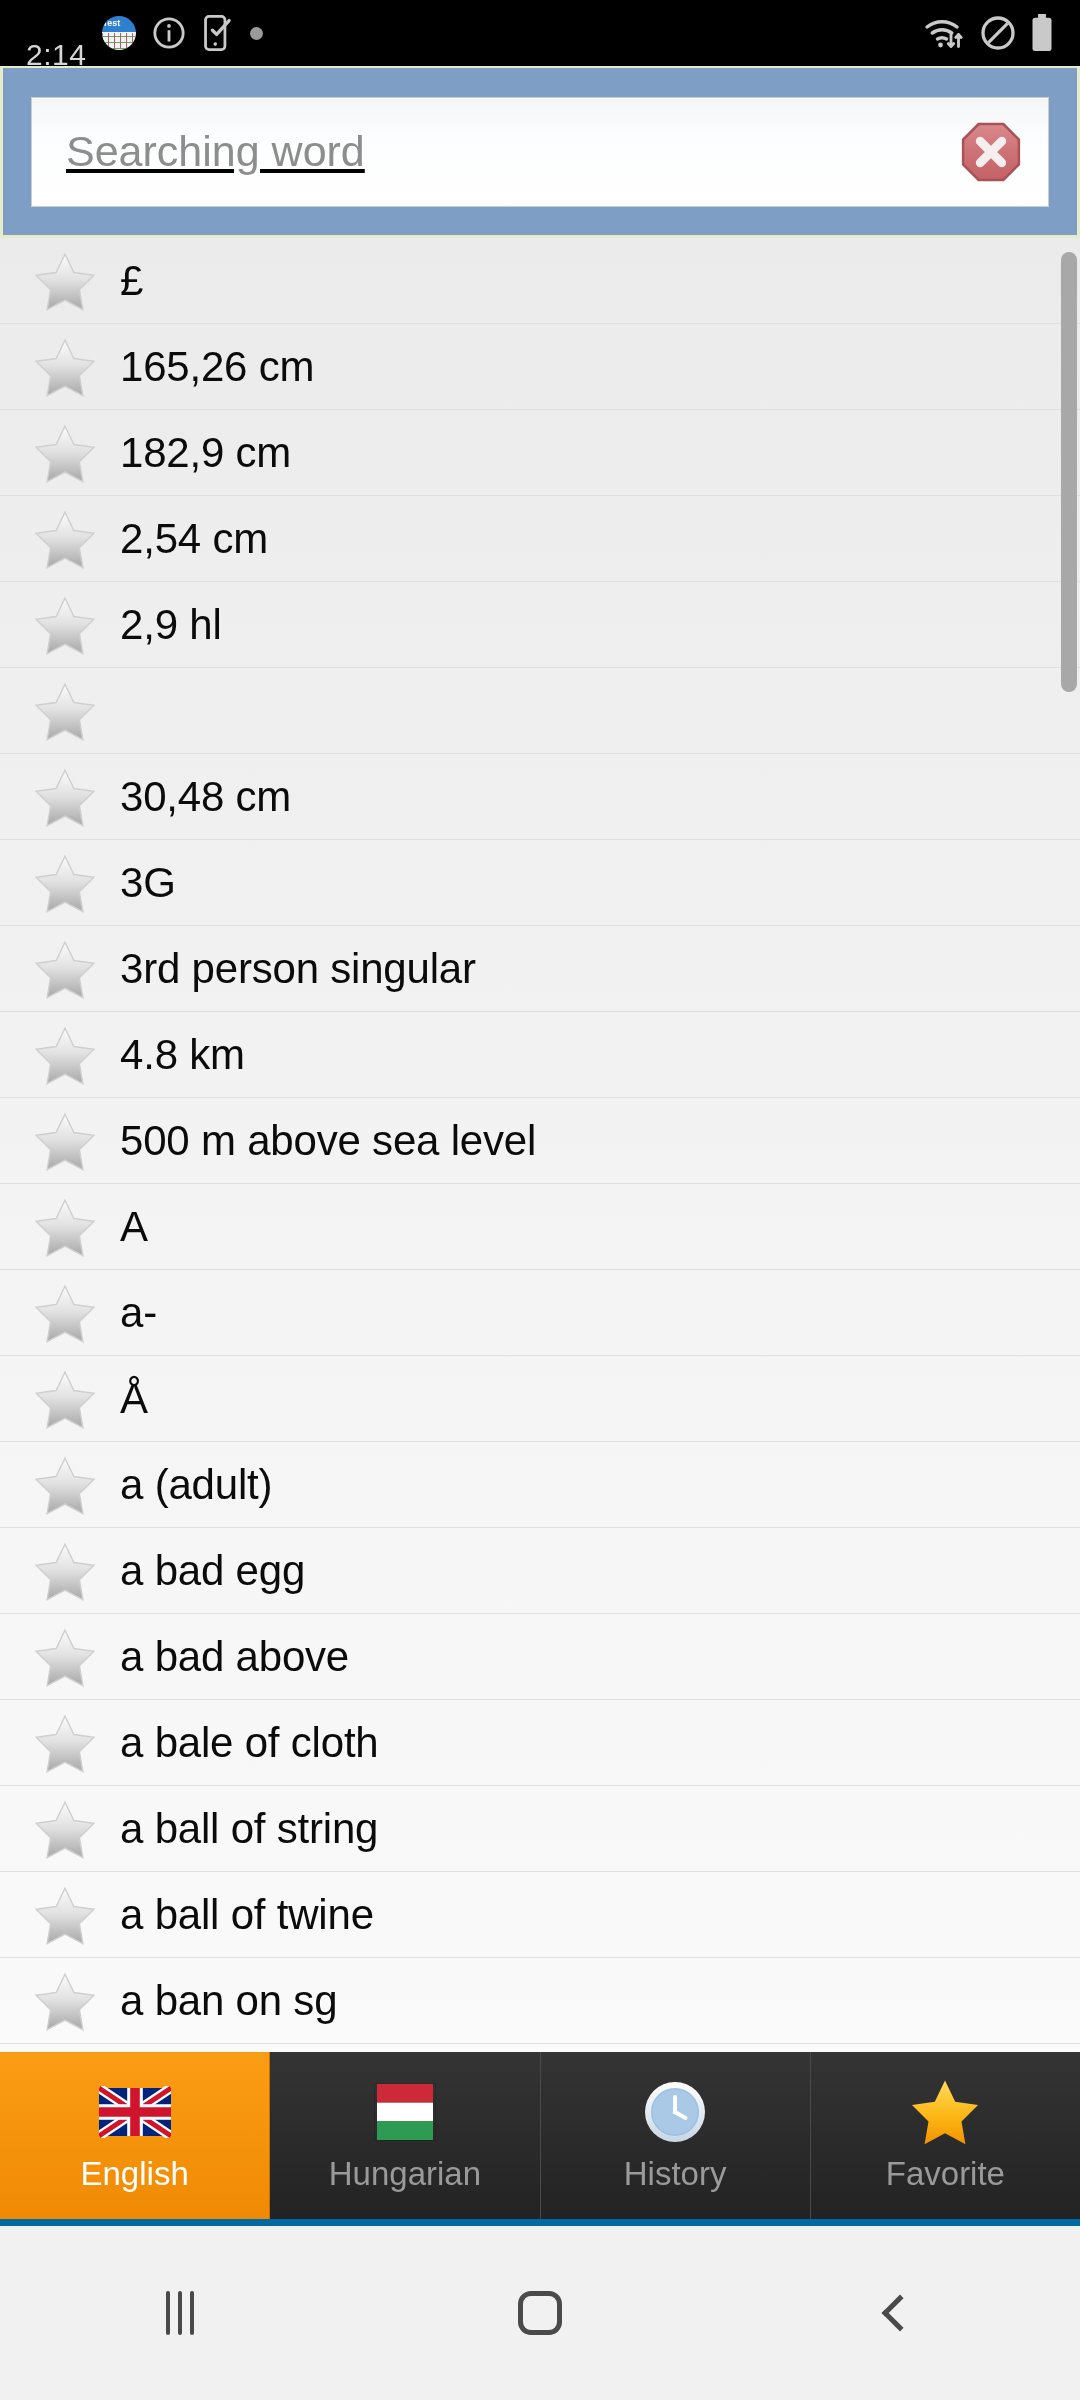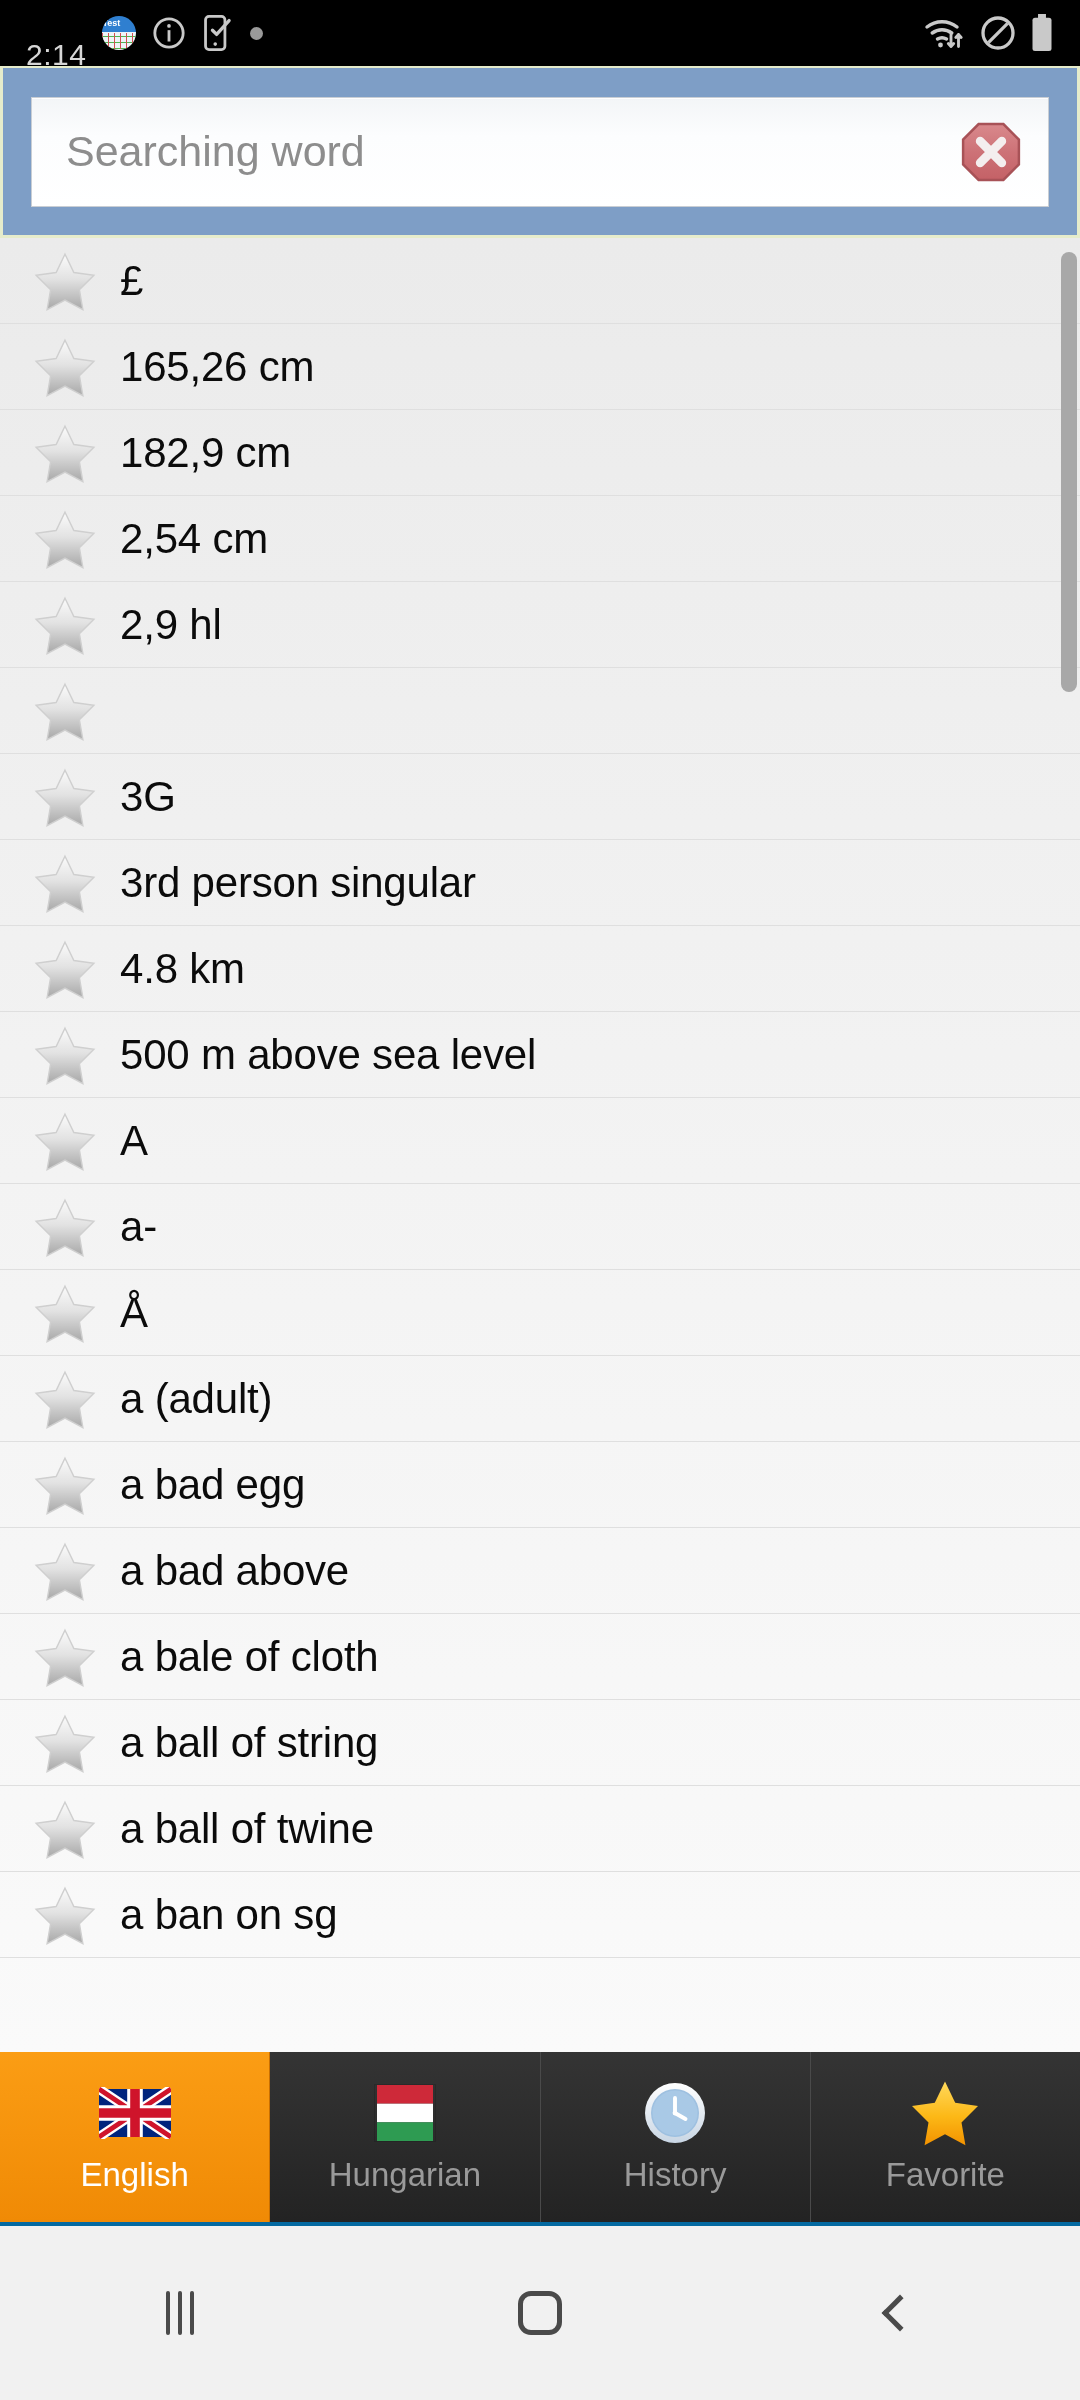--- a/index.html
+++ b/index.html
@@ -48,21 +48,21 @@
     border:3px solid #e6eccb;
     border-top:2px solid #e6eccb;
     display:flex; align-items:center; justify-content:center;
   }
   .search-box{
     position:relative;
     width:1018px; height:110px; margin:0 auto;
     background:linear-gradient(#f3f5f7 0%, #fcfdfe 35%, #ffffff 100%);
     border:1px solid #c9ced4;
     box-shadow:0 1px 0 rgba(255,255,255,.9) inset;
-    display:flex; align-items:center;
+    display:flex; align-items:center;text-decoration:underline;
   }
   .search-input{
     border:0; outline:0; background:transparent;
     font-family:"Liberation Sans", sans-serif;
     font-size:43px; color:#8d8d8d;
     padding-left:34px; width:880px; height:100%;
   }
   .search-input::placeholder{ color:#8d8d8d; opacity:1; }
   .clear-btn{
     position:absolute; right:26px; top:50%; transform:translateY(-50%);
@@ -91,21 +91,21 @@
   .scrollbar{
     position:absolute; right:3px; top:14px;
     width:16px; height:440px; border-radius:9px;
     background:#a8a8a8;
   }
 
   
   .tabbar{
     position:absolute; top:2052px; left:0; width:1080px; height:174px;
     display:flex; background:#2b2b2b;
-    border-bottom:4px solid #0369a1;
+    border-bottom:7px solid #0369a1;
   }
   .tab{
     flex:1; display:flex; flex-direction:column; align-items:center;
     justify-content:center; gap:10px;
     background:linear-gradient(#343434,#232323);
     border-right:1px solid #4a4a4a;
     position:relative;
   }
   .tab:last-child{ border-right:0; }
   .tab.active{ background:linear-gradient(#fb9d14,#f08a05); border-right:1px solid #c96f00;}
@@ -290,20 +290,33 @@
           <svg class="star-ico" viewBox="0 0 44 42">
   <defs>
     <linearGradient id="gstar" x1="0" y1="0" x2="0" y2="1">
       <stop offset="0%" stop-color="#fbfbfb"></stop>
       <stop offset="45%" stop-color="#e2e2e2"></stop>
       <stop offset="100%" stop-color="#a8a8a8"></stop>
     </linearGradient>
   </defs>
   <path d="M22 2 L28.3 15 L42.5 17 L32.2 27.2 L34.7 41.3 L22 34.6 L9.3 41.3 L11.8 27.2 L1.5 17 L15.7 15 Z" fill="url(#gstar)" stroke="#cfcfcf" stroke-width="1"></path>
 </svg>
+          <span class="row-label">30,48 cm</span>
+        </div>
+        <div class="row">
+          <svg class="star-ico" viewBox="0 0 44 42">
+  <defs>
+    <linearGradient id="gstar" x1="0" y1="0" x2="0" y2="1">
+      <stop offset="0%" stop-color="#fbfbfb"></stop>
+      <stop offset="45%" stop-color="#e2e2e2"></stop>
+      <stop offset="100%" stop-color="#a8a8a8"></stop>
+    </linearGradient>
+  </defs>
+  <path d="M22 2 L28.3 15 L42.5 17 L32.2 27.2 L34.7 41.3 L22 34.6 L9.3 41.3 L11.8 27.2 L1.5 17 L15.7 15 Z" fill="url(#gstar)" stroke="#cfcfcf" stroke-width="1"></path>
+</svg>
           <span class="row-label">3G</span>
         </div>
         <div class="row">
           <svg class="star-ico" viewBox="0 0 44 42">
   <defs>
     <linearGradient id="gstar" x1="0" y1="0" x2="0" y2="1">
       <stop offset="0%" stop-color="#fbfbfb"></stop>
       <stop offset="45%" stop-color="#e2e2e2"></stop>
       <stop offset="100%" stop-color="#a8a8a8"></stop>
     </linearGradient>

